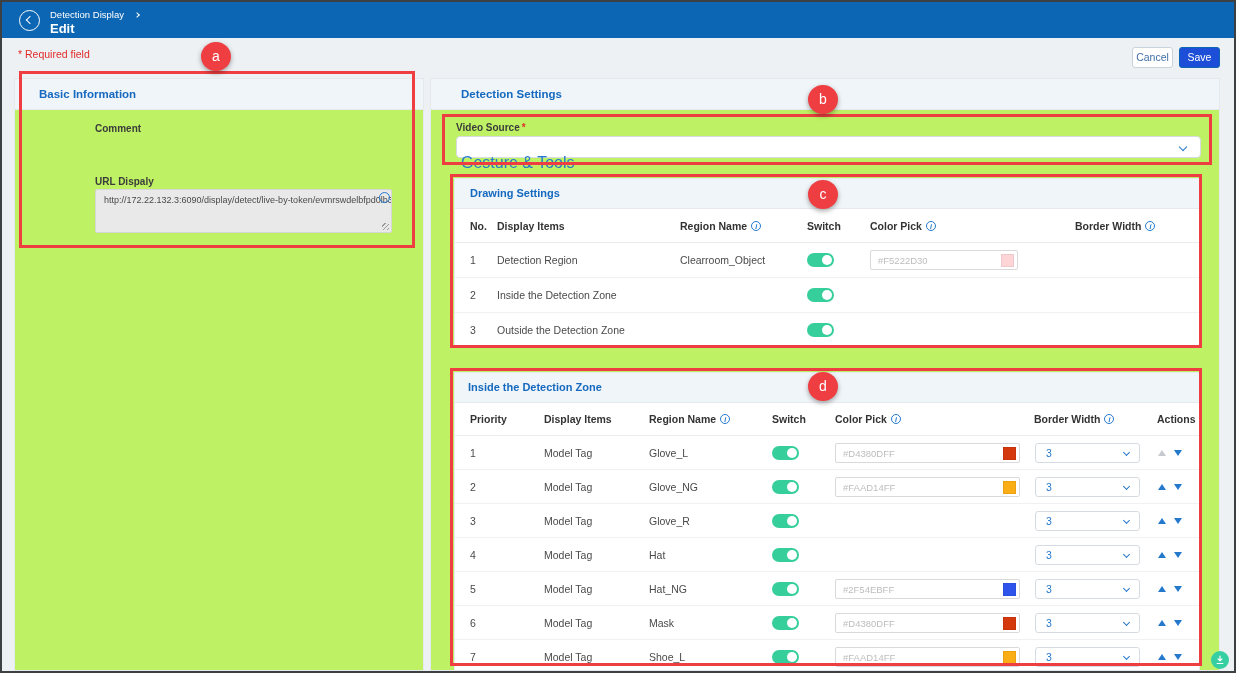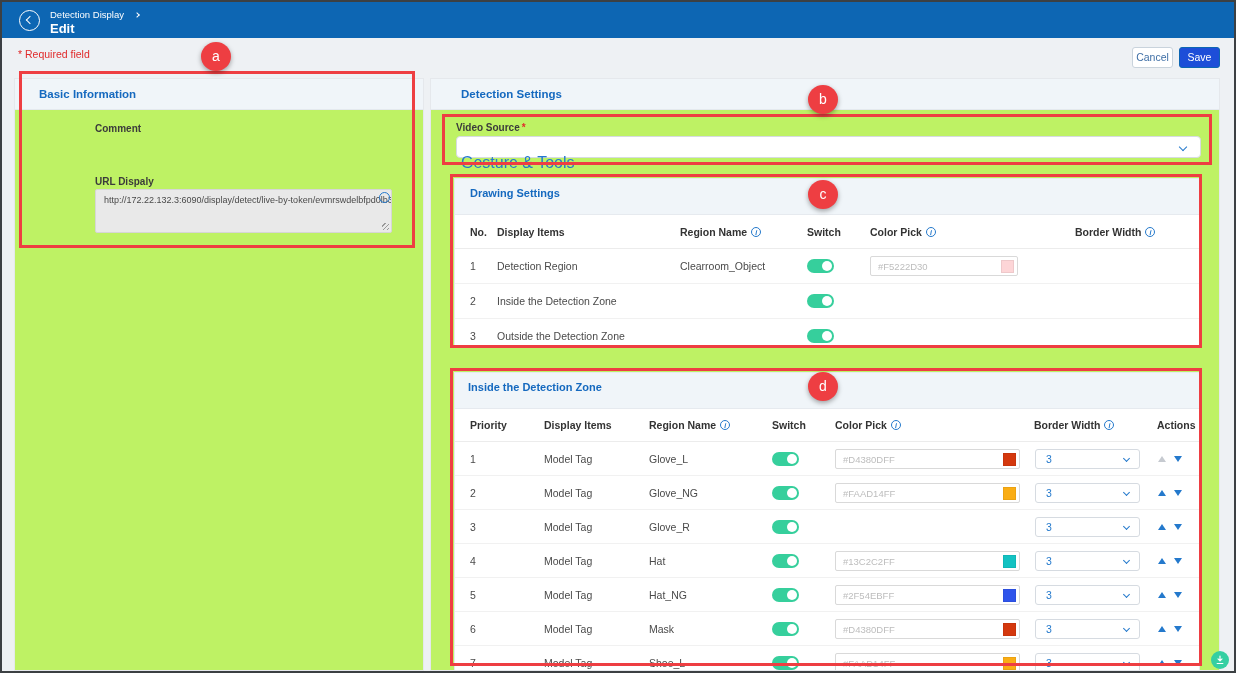--- a/index.html
+++ b/index.html
@@ -54,21 +54,21 @@
   .vs-select { position:absolute; left:25px; top:57px; width:745px; height:22px; border:1px solid #d6dbe1;
     border-radius:4px; background:#fff; cursor:pointer; }
   .vs-value { position:absolute; left:4px; top:5px; font-size:16px; color:#2479cc;margin-top:12px; }
   .sel-chev { position:absolute; right:14px; top:7px; width:6px; height:6px;
     border-left:1.5px solid #2479cc; border-bottom:1.5px solid #2479cc; transform:rotate(-45deg); }
 
   
   .subpanel { position:absolute; left:23px; width:746px; background:#fff; border:1px solid #e7eaee; overflow:hidden; }
   .sp-drawing { top:99px; height:170px; }
   .sp-inside { top:293px; height:300px; }
-  .sp-band { height:36px; background:#f0f5f9; border-bottom:1px solid #e6eaef; position:relative; }
+  .sp-band { height:30px; background:#f0f5f9; border-bottom:1px solid #e6eaef; position:relative; }
   .sp-title { position:absolute; left:15px; top:8px; font-size:11px; font-weight:bold; color:#1569bf; }
   .thead { position:relative; height:34px; border-bottom:1px solid #ececec; }
   .th { position:absolute; top:50%; transform:translateY(-50%); font-size:10.5px; font-weight:600; color:#333;
     white-space:nowrap; }
   .info-ic { display:inline-block; width:10px; height:10px; border:1px solid #2479cc; border-radius:50%;
     color:#2479cc; font-size:7px; line-height:9px; text-align:center; margin-left:4px; vertical-align:1px;
     font-style:italic; cursor:pointer; }
   .trow { position:relative; border-bottom:1px solid #f1f1f1; }
   .sp-drawing .trow { height:35px; }
   .sp-inside .trow { height:34px; }
@@ -286,24 +286,20 @@
     <span class="tri tri-down i-down"></span>
   </div>
 
   <div class="trow">
     <span class="c i-pri">4</span>
     <span class="c i-item">Model Tag</span>
     <span class="c i-region">Hat</span>
     <span class="toggle i-switch">
             <span class="knob"></span>
           </span>
-    <span class="colorpick i-color">
-      <span class="cval">#13C2C2FF</span>
-      <span class="swatch" style="background: rgb(19, 194, 194);"></span>
-    </span>
     <span class="bw-select i-bw">
       <span class="bw-val">3</span>
       <span class="bw-chev"></span>
     </span>
     <span class="tri tri-up i-up"></span>
     <span class="tri tri-down i-down"></span>
   </div>
 
   <div class="trow">
     <span class="c i-pri">5</span>

